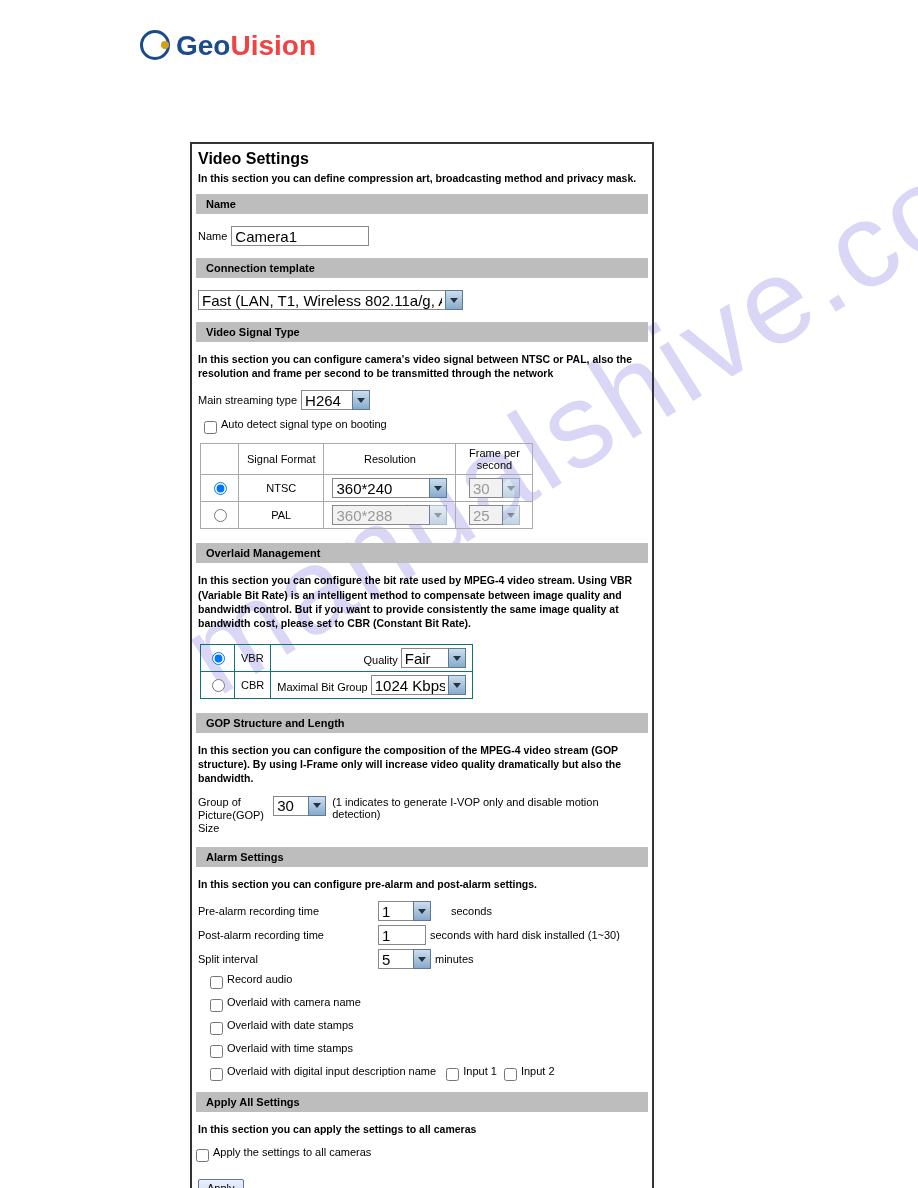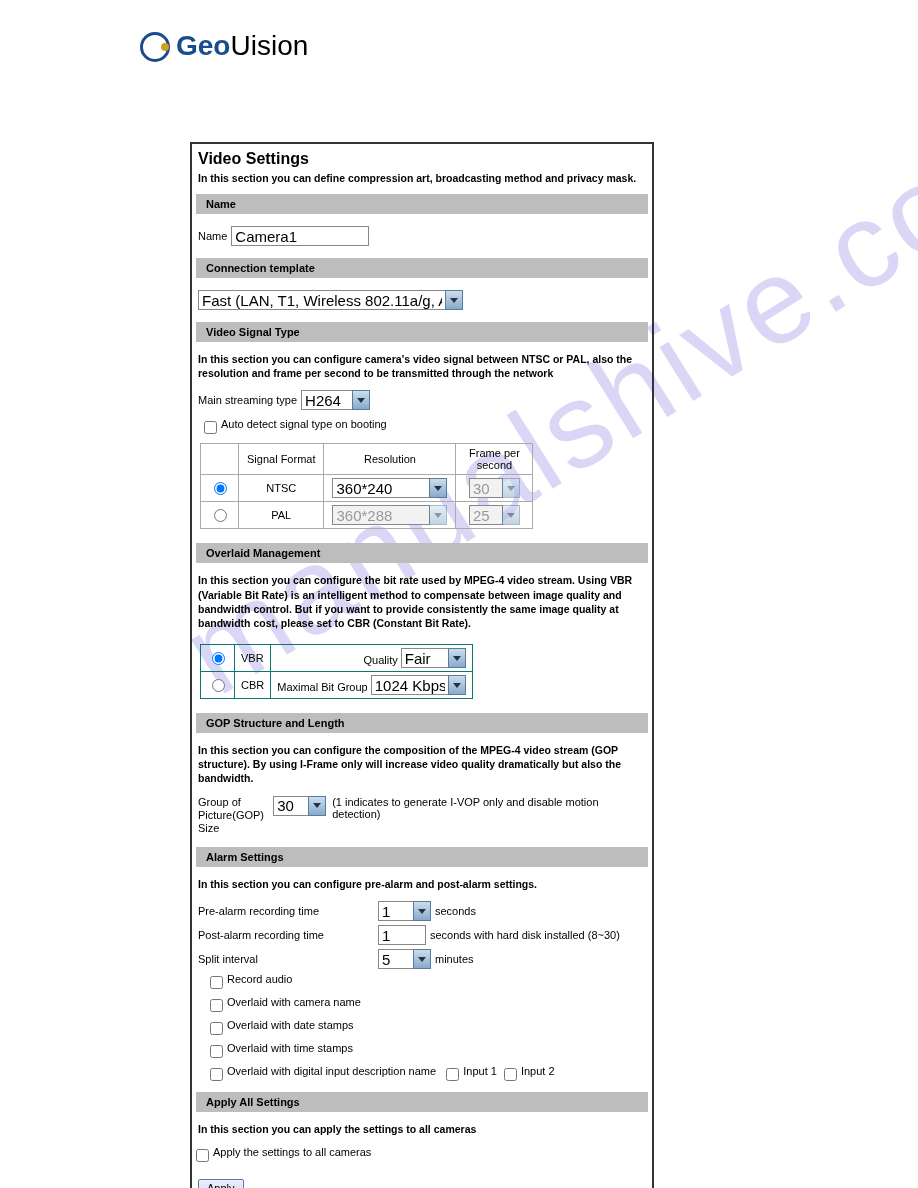--- a/index.html
+++ b/index.html
@@ -12,42 +12,42 @@
   .page {
     padding: 30px 0 0 140px;
     width: 640px;
   }
   .logo {
     margin-bottom: 80px;
     font-size: 28px;
     font-weight: bold;
     color: #1a4b8c;
     display: flex;
-    align-items: flex-end;
+    align-items: flex-start;
   }
   .logo-icon {
     width: 24px;
     height: 24px;
     border: 3px solid #1a4b8c;
     border-radius: 50%;
     margin-right: 6px;
     position: relative;
   }
   .logo-icon::after {
     content: "";
     position: absolute;
     right: -2px;
     top: 8px;
     width: 8px;
     height: 8px;
     background: #d4a017;
     border-radius: 50%;
   }
   .logo .bold { font-weight: bold; }
-  .logo .light { font-weight: normal; color: #000000; }
+  .logo .light { font-weight: bold; color: #ef4444; }
   .panel {
     border: 2px solid #333;
     width: 460px;
     margin-left: 50px;
     padding: 0;
     font-size: 11px;
     position: relative;
     z-index: 2;
     background: rgba(255,255,255,0);
   }
@@ -308,26 +308,26 @@
     
     <div class="section-header">Alarm Settings</div>
     <div class="section-desc">In this section you can configure pre-alarm and post-alarm settings.</div>
     <div class="alarm-grid">
       <div class="alarm-row">
         <span class="al">Pre-alarm recording time</span>
         <span class="drop">
           <input type="text" style="width: 28px;" value="1">
           <span class="drop-btn"></span>
         </span>
-        <span style="margin-left:4px">seconds</span>
+        <span style="margin-left:20px">seconds</span>
       </div>
       <div class="alarm-row">
         <span class="al">Post-alarm recording time</span>
         <input type="text" style="width: 40px;" value="1">
-        <span style="margin-left:4px">seconds with hard disk installed (8~30)</span>
+        <span style="margin-left:4px">seconds with hard disk installed (1~30)</span>
       </div>
       <div class="alarm-row">
         <span class="al">Split interval</span>
         <span class="drop">
           <input type="text" style="width: 28px;" value="5">
           <span class="drop-btn"></span>
         </span>
         <span style="margin-left:4px">minutes</span>
       </div>
       <div class="chk">

